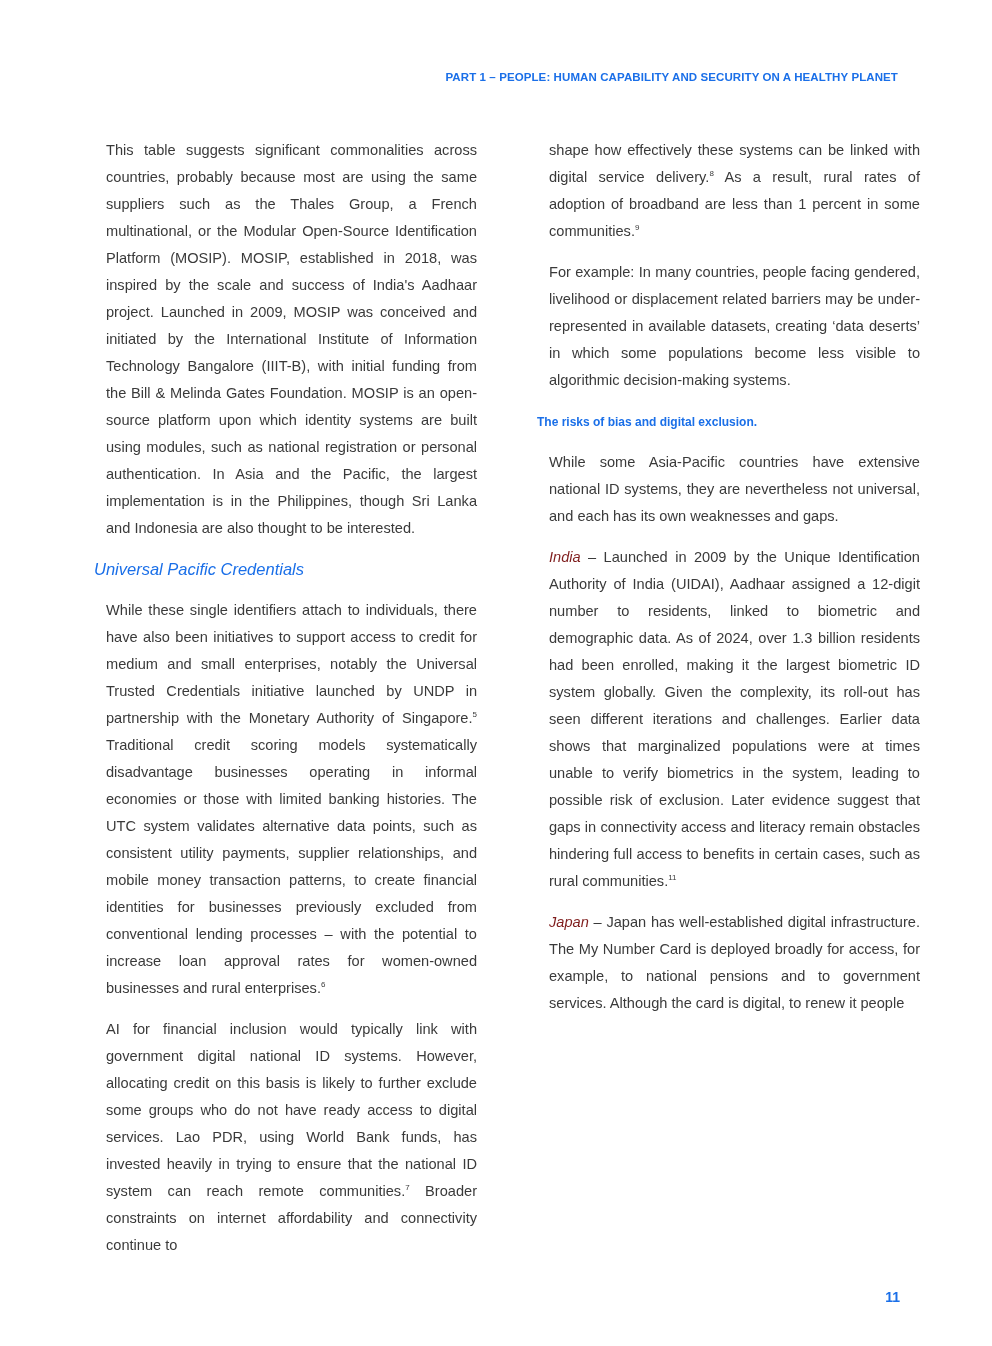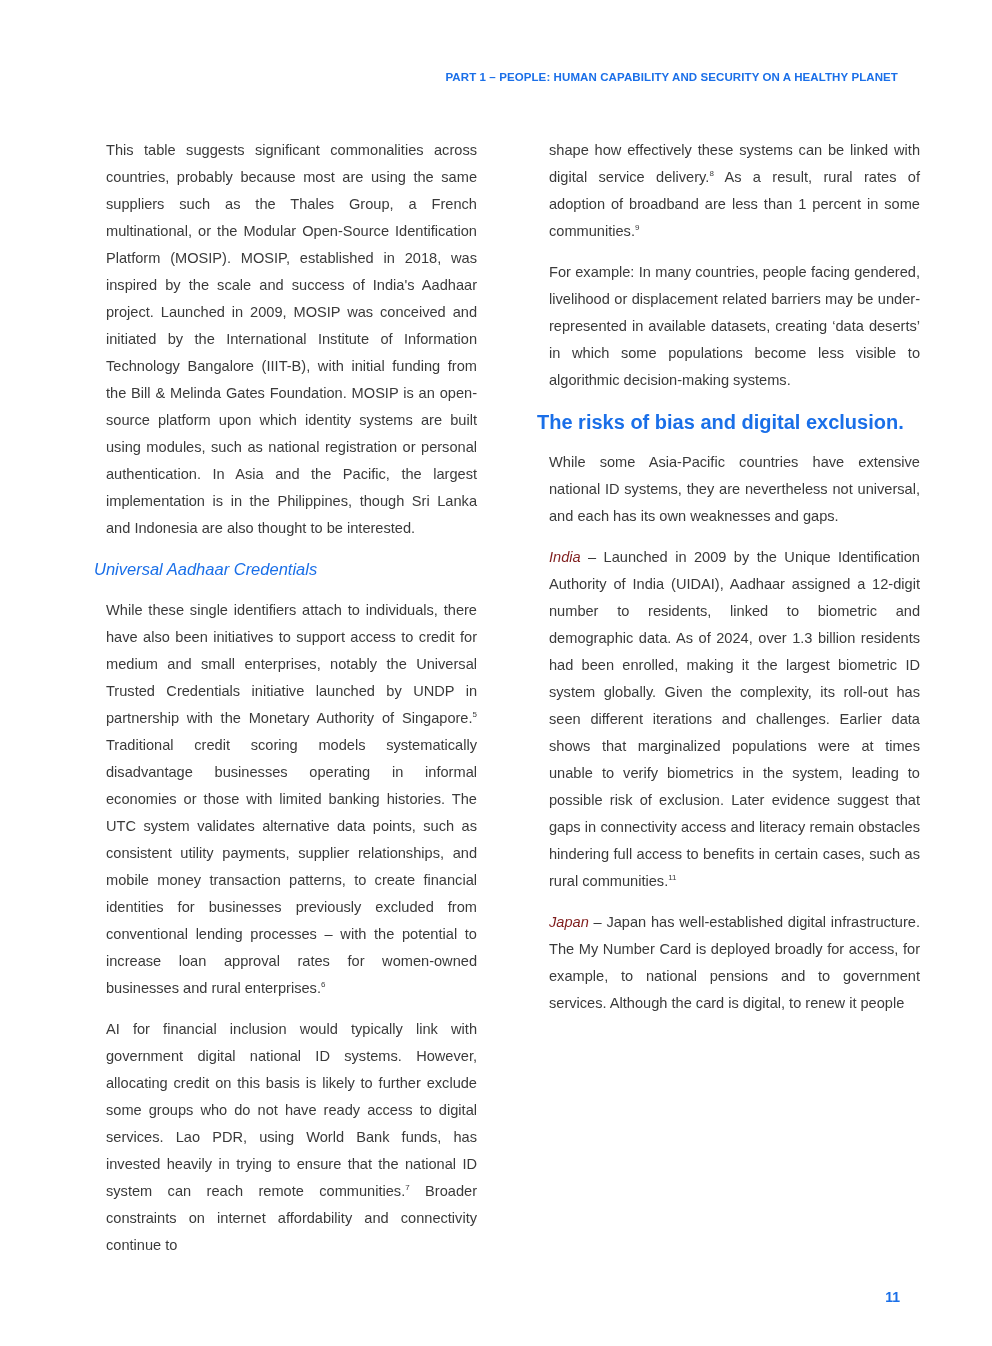--- a/index.html
+++ b/index.html
@@ -16,37 +16,37 @@
     font-size: 14.6px; line-height: 27px; text-align: justify;
   }
   .col-left { left: 94px; }
   .col-right { left: 537px; }
   .col p { margin: 0 0 14px 12px; }
   .subhead {
     margin: 0 0 14px 0; color: #1a6fe8; font-style: italic; font-size: 16.5px; line-height: 27px;
     font-weight: normal;
   }
   .section-head {
-    margin: 0 0 13px 0; color: #1a6fe8; font-weight: bold; font-size: 20px; line-height: 28px;
+    margin: 0 0 13px 0; color: #1a6fe8; font-weight: bold; font-size: 12px; line-height: 28px;
   }
   sup { font-size: 8px; line-height: 0; vertical-align: 6px; }
   em { font-style: italic; color: #7f1d1d; }
   .page-number {
     position: absolute; top: 1289px; right: 92px;
     font-size: 14px; font-weight: bold; color: #1a6fe8;
   }
 </style>
 </head>
 <body>
 
 <div class="running-header">PART 1 – PEOPLE: HUMAN CAPABILITY AND SECURITY ON A HEALTHY PLANET</div>
 
 <div class="col col-left">
   <p><span>This table suggests significant commonalities across countries, probably because most are using the same suppliers such as the Thales Group, a French multinational, or the Modular Open-Source Identification Platform (MOSIP). MOSIP, established in 2018, was inspired by the scale and success of India's Aadhaar project. Launched in 2009, MOSIP was conceived and initiated by the International Institute of Information Technology Bangalore (IIIT-B), with initial funding from the Bill &amp; Melinda Gates Foundation. MOSIP is an open-source platform upon which identity systems are built using modules, such as national registration or personal authentication. In Asia and the Pacific, the largest implementation is in the Philippines, though Sri Lanka and Indonesia are also thought to be interested.</span></p>
-  <h3 class="subhead">Universal Aadhaar Credentials</h3>
+  <h3 class="subhead">Universal Pacific Credentials</h3>
   <p><span>While these single identifiers attach to individuals, there have also been initiatives to support access to credit for medium and small enterprises, notably the Universal Trusted Credentials initiative launched by UNDP in partnership with the Monetary Authority of Singapore.</span><sup>5</sup><span> Traditional credit scoring models systematically disadvantage businesses operating in informal economies or those with limited banking histories. The UTC system validates alternative data points, such as consistent utility payments, supplier relationships, and mobile money transaction patterns, to create financial identities for businesses previously excluded from conventional lending processes – with the potential to increase loan approval rates for women-owned businesses and rural enterprises.</span><sup>6</sup></p>
   <p><span>AI for financial inclusion would typically link with government digital national ID systems. However, allocating credit on this basis is likely to further exclude some groups who do not have ready access to digital services. Lao PDR, using World Bank funds, has invested heavily in trying to ensure that the national ID system can reach remote communities.</span><sup>7</sup><span> Broader constraints on internet affordability and connectivity continue to</span></p>
 </div>
 
 <div class="col col-right">
   <p><span>shape how effectively these systems can be linked with digital service delivery.</span><sup>8</sup><span> As a result, rural rates of adoption of broadband are less than 1 percent in some communities.</span><sup>9</sup></p>
   <p>For example: In many countries, people facing gendered, livelihood or displacement related barriers may be under-represented in available datasets, creating ‘data deserts’ in which some populations become less visible to algorithmic decision-making systems.</p>
   <h2 class="section-head">The risks of bias and digital exclusion.</h2>
   <p>While some Asia-Pacific countries have extensive national ID systems, they are nevertheless not universal, and each has its own weaknesses and gaps.</p>
   <p><em>India</em><span> – Launched in 2009 by the Unique Identification Authority of India (UIDAI), Aadhaar assigned a 12-digit number to residents, linked to biometric and demographic data. As of 2024, over 1.3 billion residents had been enrolled, making it the largest biometric ID system globally. Given the complexity, its roll-out has seen different iterations and challenges. Earlier data shows that marginalized populations were at times unable to verify biometrics in the system, leading to possible risk of exclusion. Later evidence suggest that gaps in connectivity access and literacy remain obstacles hindering full access to benefits in certain cases, such as rural communities.</span><sup>11</sup></p>

